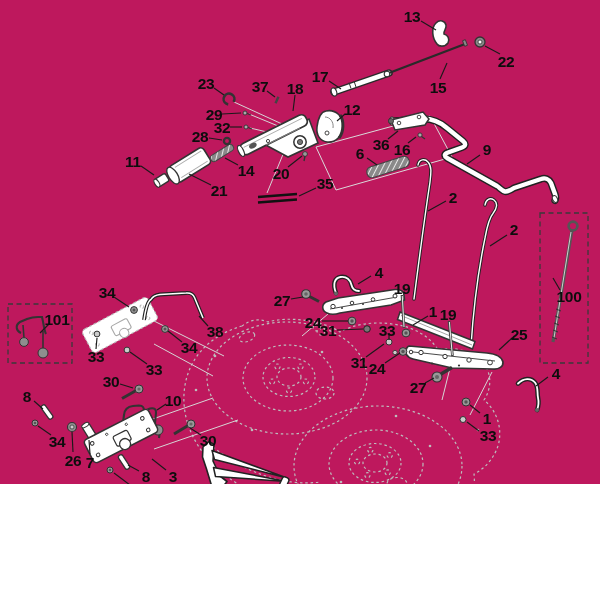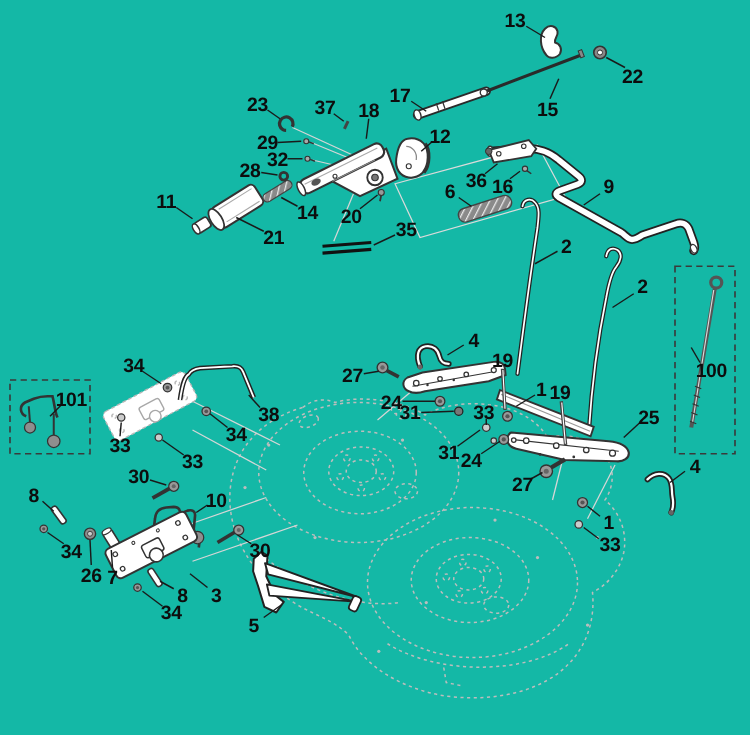--- a/index.html
+++ b/index.html
@@ -1,17 +1,17 @@
 <!DOCTYPE html>
 <html><head>
 <meta charset="utf-8">
 <title>Exploded parts diagram - mower deck height adjustment</title>
 <style>
   html,body{margin:0;padding:0;background:#ffffff}
-  .stage{position:relative;width:600px;height:588px;background:#14b8a6;overflow:hidden;
+  .stage{position:relative;width:600px;height:484px;background:#be185d;overflow:hidden;
          font-family:"Liberation Sans",sans-serif}
   .stage svg{display:block}
   .callout{font-family:"Liberation Sans",sans-serif;font-size:15.5px;font-weight:bold;
            fill:#0d0d0d;text-anchor:middle;letter-spacing:-0.3px}
   .leader{stroke:#1a1a1a;stroke-width:1.15;fill:none}
   .refbox{fill:none;stroke:#3a3a3a;stroke-width:1.3;stroke-dasharray:5 3.5}
   .sr-only{position:absolute;width:1px;height:1px;overflow:hidden;clip:rect(0 0 0 0);white-space:nowrap}
 </style>
 </head>
 <body>

